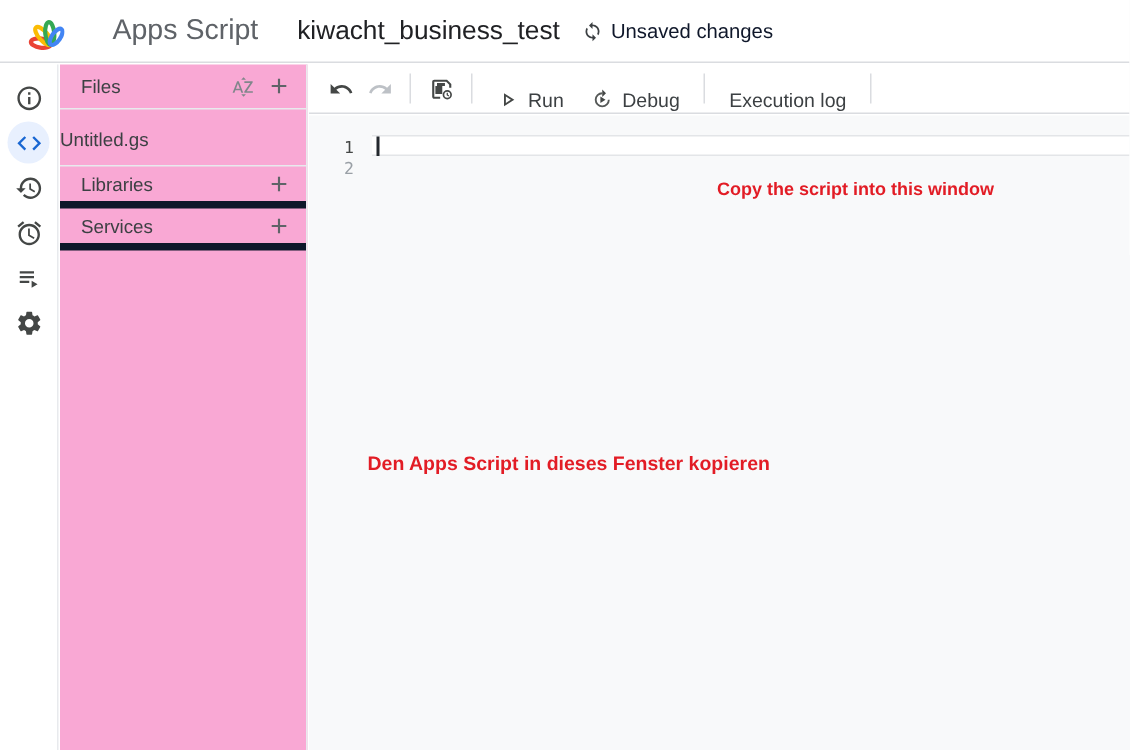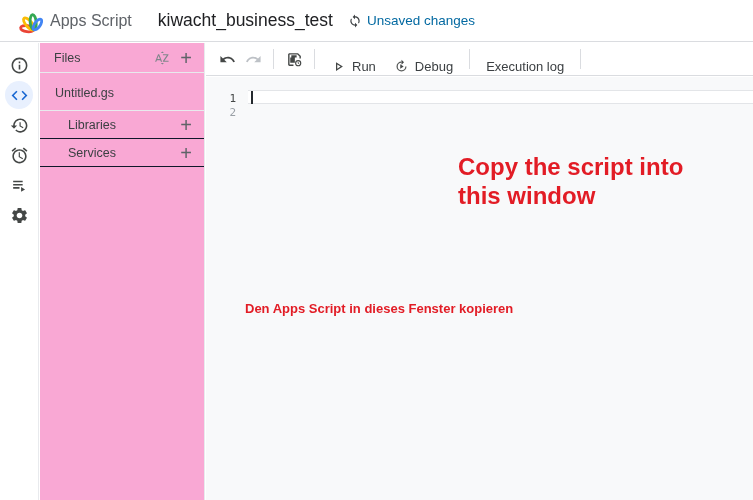--- a/index.html
+++ b/index.html
@@ -12,23 +12,23 @@
     color: #202124;
   }
 
   
   .header {
     position: absolute; top: 0; left: 0; right: 0; height: 42px;
     background: #fff; border-bottom: 1px solid #dadce0;
     display: flex; align-items: center;
   }
   .logo-wrap { margin-left: 13px; display: flex; align-items: center; gap: 7px; cursor: pointer; }
-  .app-name { font-size: 16px; color: #5f6368; }
+  .app-name { font-size: 19px; color: #5f6368; margin-left: 25px; }
   .project-title { margin-left: 26px; font-size: 17.5px; color: #202124; }
-  .save-status { margin-left: 15px; display: flex; align-items: center; gap: 5px; font-size: 13.5px; color: #0369a1; }
+  .save-status { margin-left: 15px; display: flex; align-items: center; gap: 5px; font-size: 13.5px; color: #0f172a; }
   .save-status svg { width: 14px; height: 14px; fill: #3c4043; }
 
   
   .rail {
     position: absolute; top: 43px; left: 0; width: 39px; bottom: 0;
     background: #fff; border-right: 1px solid #e8eaed;
     display: flex; flex-direction: column; align-items: center;
     padding-top: 8px; gap: 2px;
   }
   .rail-item {
@@ -51,29 +51,29 @@
   }
   .files-title { flex: 1; }
   .icon-btn {
     width: 24px; height: 24px; display: flex; align-items: center; justify-content: center;
     color: #5f6368; cursor: pointer; flex: none;
   }
   .plus-glyph { font-size: 20px; font-weight: 300; color: #5f6368; line-height: 1; }
   .az-icon svg { width: 16px; height: 16px; fill: #80868b; }
 
   .file-list { padding: 7px 0 5px 0; border-bottom: 1px solid #e8eaed; }
-  .file-row { height: 25px; display: flex; align-items: center; padding-left: 15px; cursor: pointer; }
+  .file-row { height: 25px; display: flex; align-items: center; cursor: pointer; }
   .file-row.selected { background: var(--selection, #e8f0fe); color: var(--accent, #1967d2); height: 26px; }
   .unsaved-dot {
     width: 8px; height: 8px; border: 2px solid var(--dot, #f9ab00);
     border-radius: 50%; background: #fef7e0; margin-right: 8px; flex: none;
   }
   .section-row {
     height: 28px; display: flex; align-items: center;
-    padding: 0 6px 0 28px; border-bottom: 1px solid #0f172a;
+    padding: 0 6px 0 14px; border-bottom: 5px solid #0f172a;
   }
   .section-label { flex: 1; }
 
   
   .main { position: absolute; top: 43px; left: 206px; right: 0; bottom: 0; }
   .toolbar {
     height: 33px; background: #fff; border-bottom: 1px solid #dadce0;
     display: flex; align-items: center; padding-left: 8px;
     font-size: 13px; color: #3c4043;
   }
@@ -98,21 +98,21 @@
     position: absolute; top: 15px; left: 0; width: 30px; text-align: right;
     font-family: "DejaVu Sans Mono", monospace; font-size: 11px; line-height: 14px;
     cursor: pointer;
   }
   .ln-1 { color: #444746; }
   .ln-2 { color: #9aa0a6; }
   .cursor-caret { position: absolute; top: 14px; left: 45px; width: 2px; height: 13px; background: #24292e; }
 
   
   .anno { position: absolute; font-weight: 700; color: var(--anno, #e21c25); }
-  .anno-en { left: 458px; top: 112px; width: 242px; font-size: 24px; line-height: 29px; margin-top: 40px; }
+  .anno-en { left: 478px; top: 112px; width: 242px; font-size: 12px; line-height: 29px; }
   .anno-de { left: 245px; top: 296px; font-size: 13px; line-height: 26px; white-space: nowrap; }
 </style>
 </head>
 <body>
 
 <div class="header">
   <div class="logo-wrap">
     <svg width="30" height="27" viewBox="0 0 36 32">
       <g fill="none" stroke-width="3.4" stroke-linecap="round">
         <g transform="translate(25,27) rotate(-172)">

